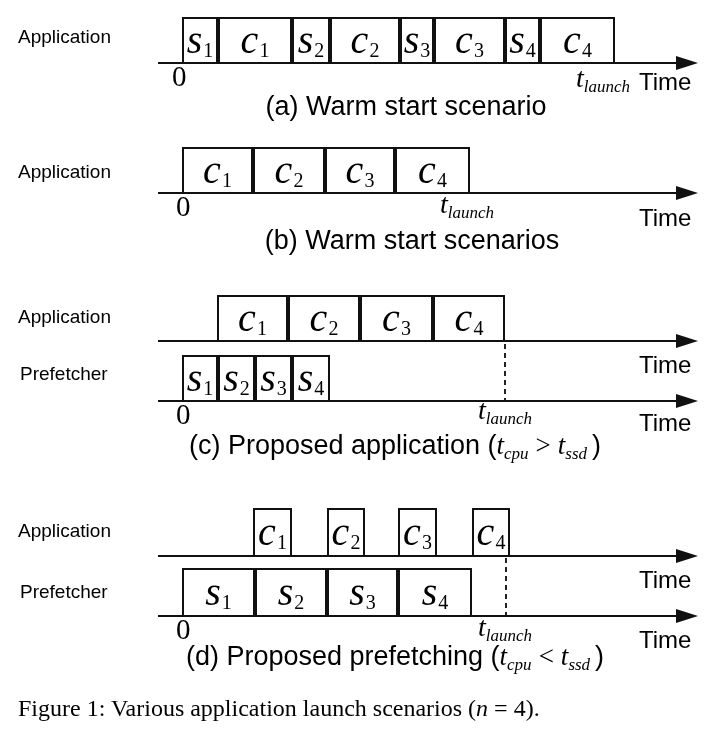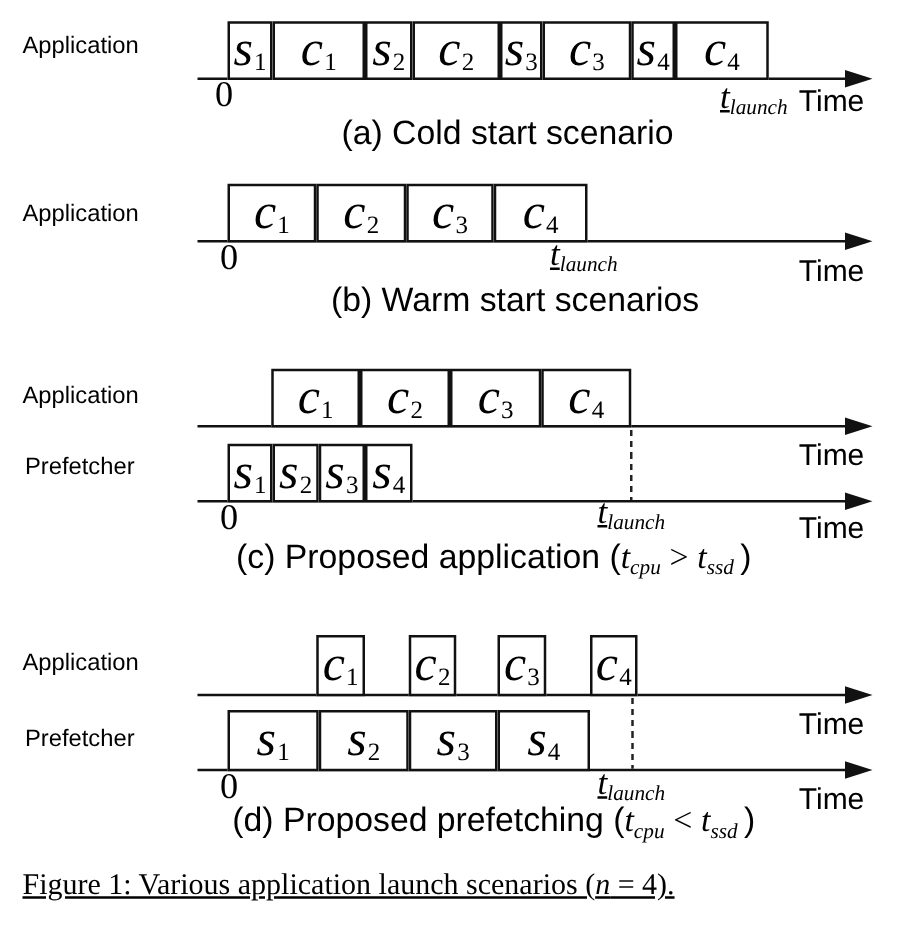--- a/index.html
+++ b/index.html
@@ -4,30 +4,30 @@
 <style>
   html,body{margin:0;padding:0;background:#fff;}
   #figure{position:relative;width:722px;height:748px;background:#fff;color:#000;overflow:hidden;}
 
   .row-label{position:absolute;font:19px "Liberation Sans",sans-serif;color:#000;white-space:nowrap;line-height:1.2;}
   .axis-line{position:absolute;height:2px;background:#111;}
   .arrow{position:absolute;width:0;height:0;border-left:22px solid #111;border-top:7px solid transparent;border-bottom:7px solid transparent;}
   .box{position:absolute;box-sizing:border-box;border:2px solid #111;background:#fff;display:flex;align-items:center;justify-content:center;font:italic 40px "Liberation Serif",serif;line-height:1;}
   .box .nsub{font:normal 20px "Liberation Serif",serif;vertical-align:-4px;margin-left:1px;}
   .origin{position:absolute;font:29px "Liberation Serif",serif;line-height:1;}
-  .tlaunch{position:absolute;font:italic 28px "Liberation Serif",serif;line-height:1;white-space:nowrap;text-decoration:underline;}
+  .tlaunch{position:absolute;font:italic 28px "Liberation Serif",serif;line-height:1;white-space:nowrap;}
   .tlaunch .wsub{font:italic 17px "Liberation Serif",serif;vertical-align:-5px;}
   .time-label{position:absolute;font:24px "Liberation Sans",sans-serif;line-height:1.2;white-space:nowrap;}
   .panel-caption{position:absolute;font:27px "Liberation Sans",sans-serif;line-height:1.1;white-space:nowrap;transform:translateX(-50%);}
   .panel-caption .mbase{font:italic 27px "Liberation Serif",serif;}
   .panel-caption .wsub{font:italic 17px "Liberation Serif",serif;vertical-align:-5px;}
   .panel-caption .mop{font:27px "Liberation Serif",serif;margin:0 7px;}
   .panel-caption .msuffix{margin-left:5px;}
   .dashed-v{position:absolute;width:2px;background:repeating-linear-gradient(to bottom,#222 0 5px,transparent 5px 9px);}
-  .fig-caption{position:absolute;font:24px "Liberation Serif",serif;line-height:1.2;white-space:nowrap;text-decoration:underline;}
+  .fig-caption{position:absolute;font:24px "Liberation Serif",serif;line-height:1.2;white-space:nowrap;}
   .fig-caption i{font-style:italic;}
 </style>
 </head>
 <body>
 
 <div id="figure">
 
   <div>
     <div class="row-label" style="left:18px;top:26px">Application</div>
     <div class="axis-line" style="left:158px;top:62px;width:524px"></div>
@@ -54,21 +54,21 @@
     <div class="box" style="left:505px;top:17px;width:35px;height:47px">
         <span><span>s</span><span class="nsub">4</span></span>
       </div>
     <div class="box" style="left:540px;top:17px;width:75px;height:47px">
         <span><span>c</span><span class="nsub">4</span></span>
       </div>
 
     <div class="origin" style="left:172px;top:62px">0</div>
     <div class="tlaunch" style="left:576px;top:64px"><span>t</span><span class="wsub">launch</span></div>
     <div class="time-label" style="left:639px;top:68px">Time</div>
-    <div class="panel-caption" style="left:406px;top:92px">(a) Cold start scenario</div>
+    <div class="panel-caption" style="left:406px;top:92px">(a) Warm start scenario</div>
   </div>
 
   <div>
     <div class="row-label" style="left:18px;top:161px">Application</div>
     <div class="axis-line" style="left:158px;top:192px;width:524px"></div>
     <div class="arrow" style="left:676px;top:186px"></div>
 
     <div class="box" style="left:182px;top:147px;width:71px;height:47px">
         <span><span>c</span><span class="nsub">1</span></span>
       </div>

